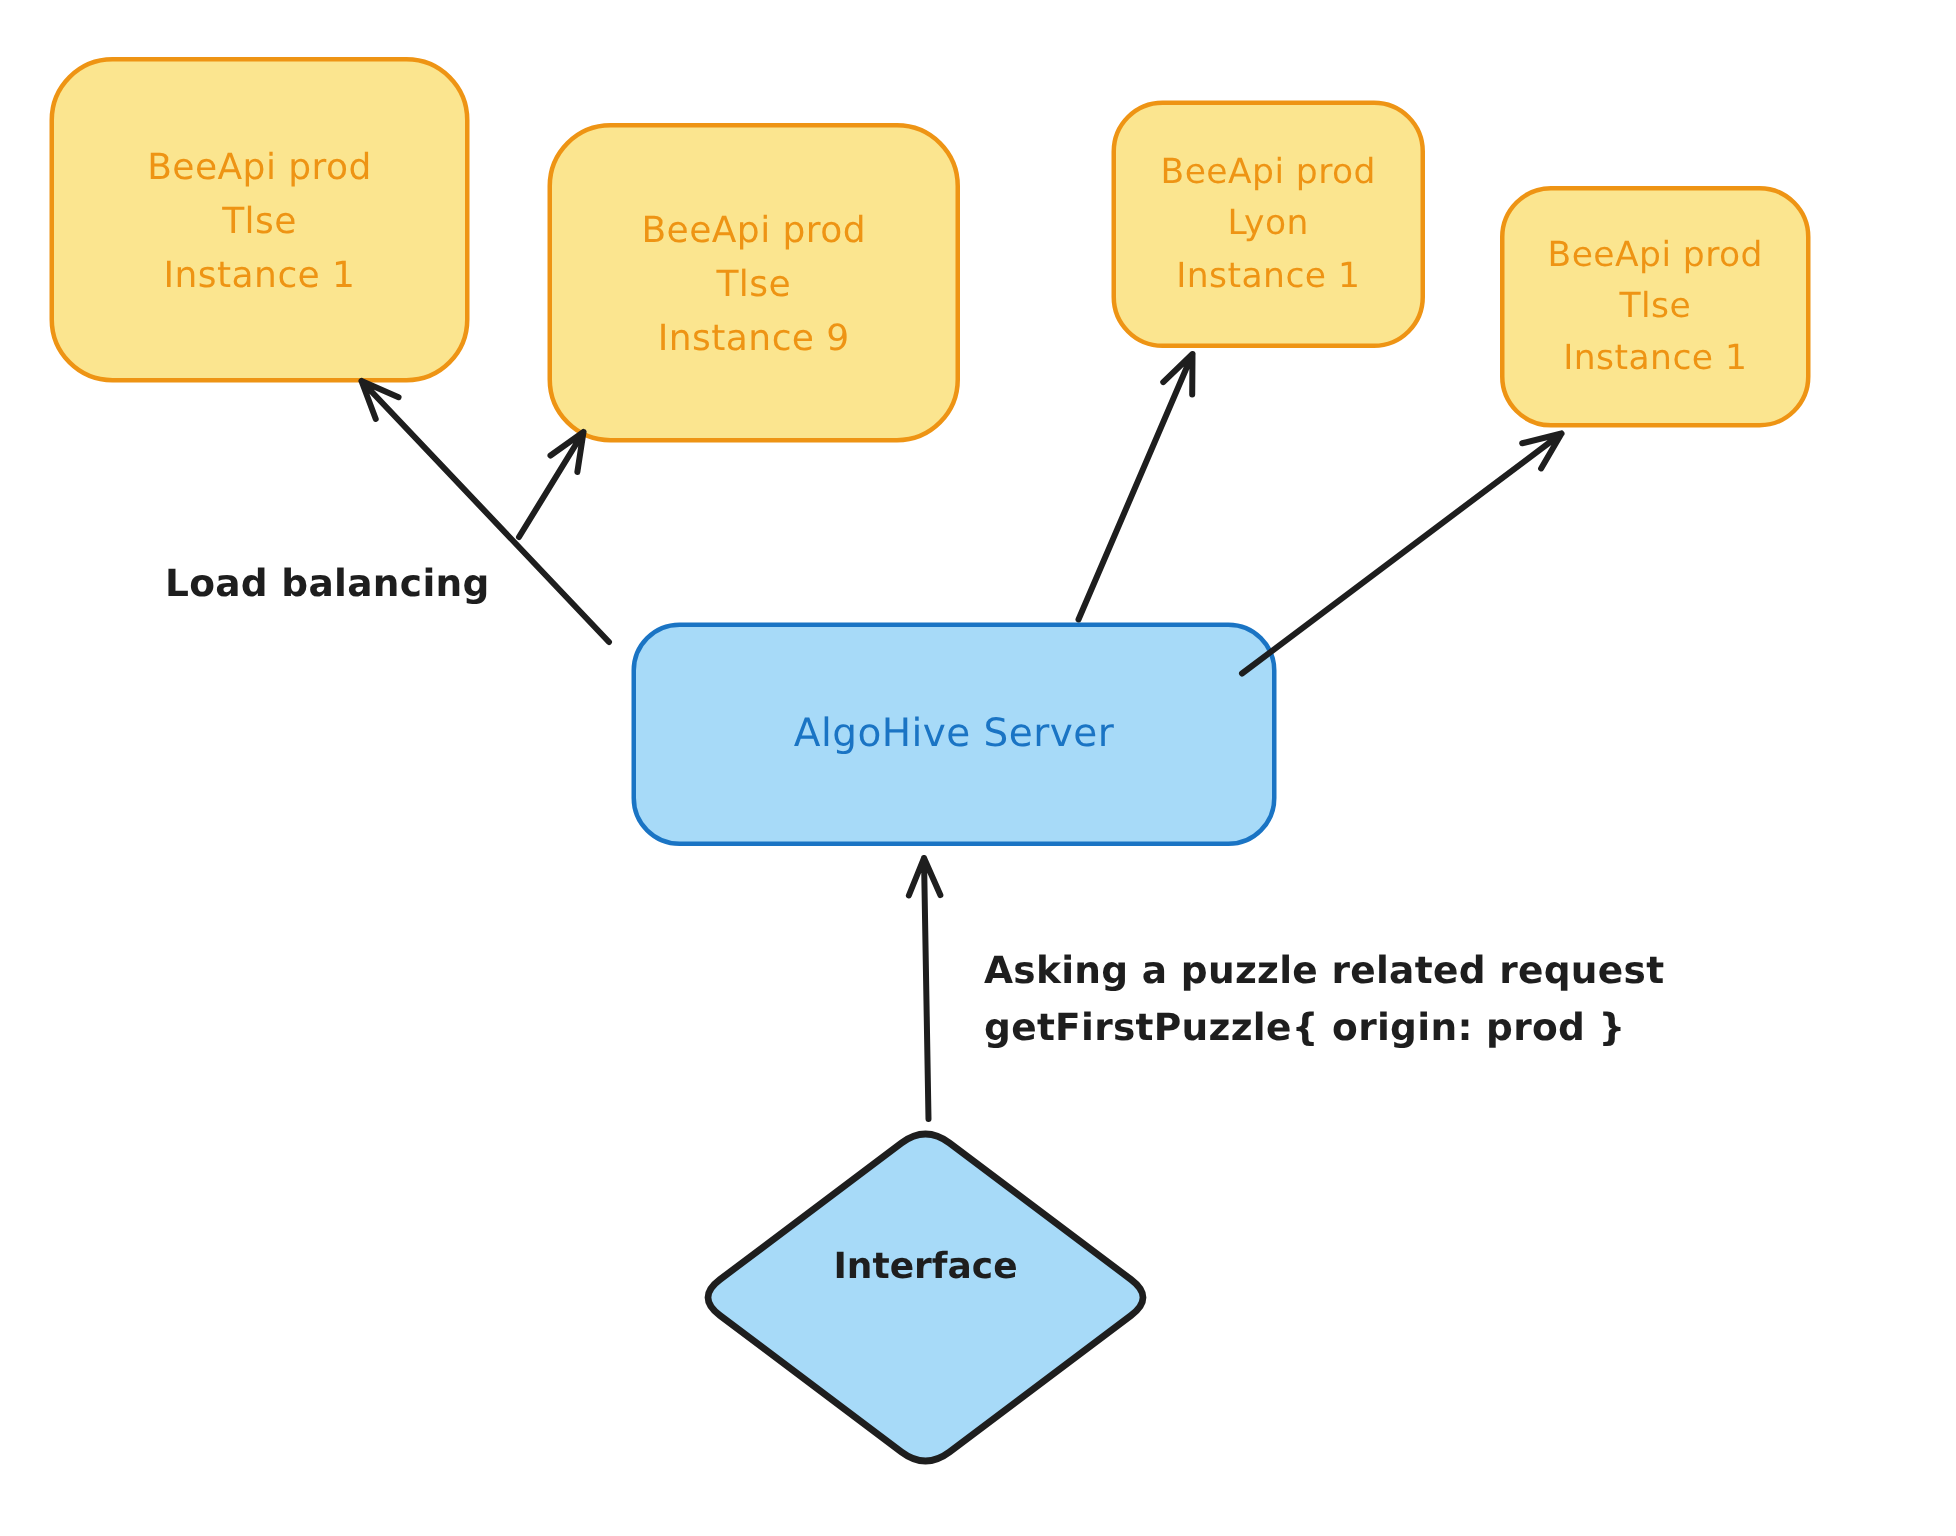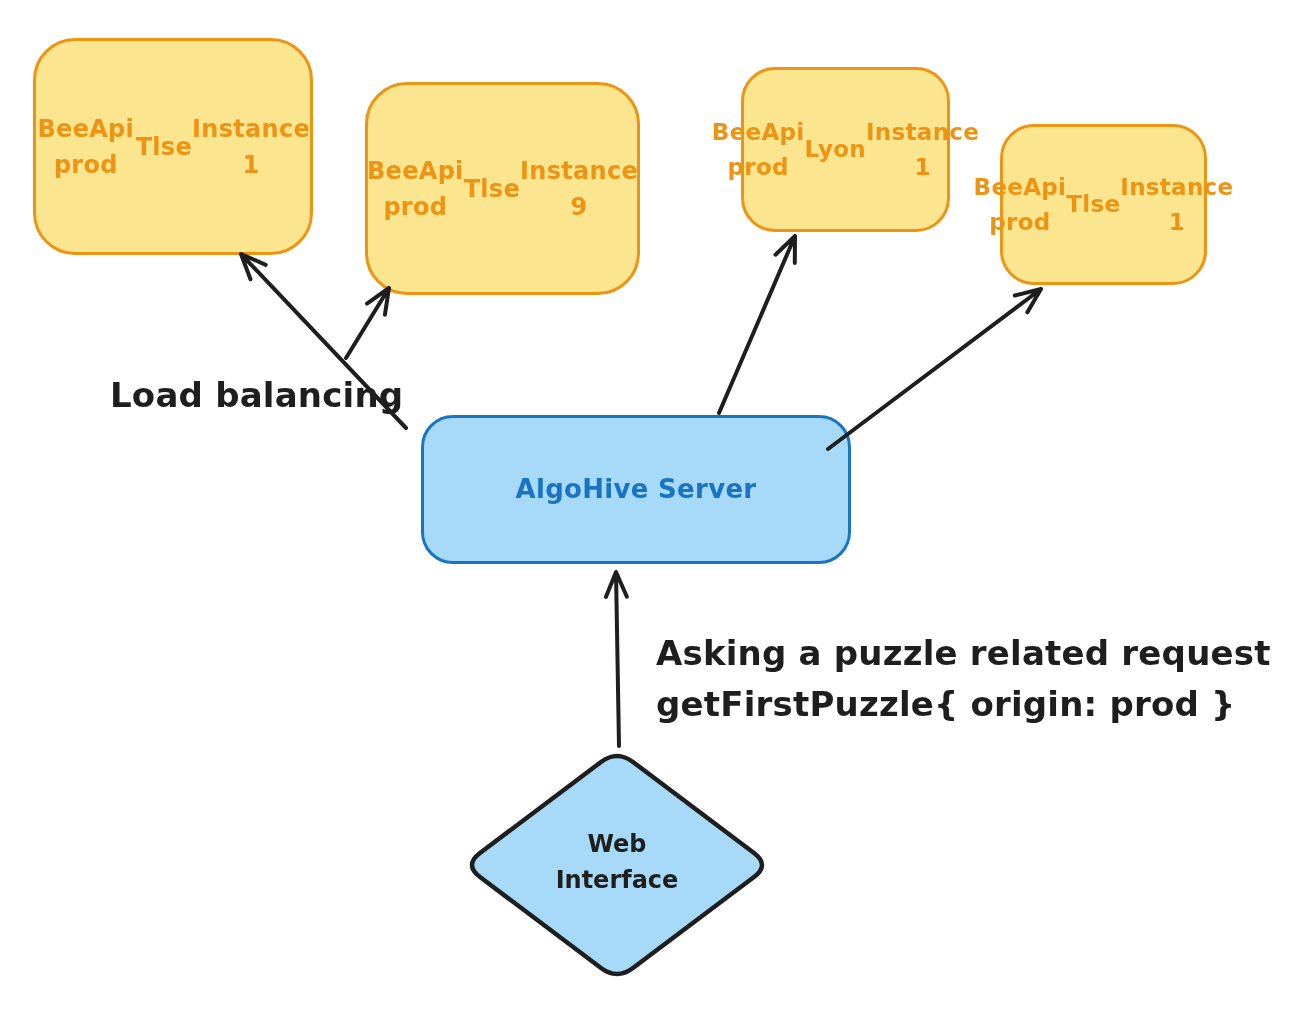--- a/index.html
+++ b/index.html
@@ -4,22 +4,22 @@
 <style>
   html,body{margin:0;padding:0;}
   body{
     width:1304px;height:1024px;position:relative;overflow:hidden;
     background:#ffffff;
     font-family:"DejaVu Sans", sans-serif;
   }
   .canvas{position:absolute;inset:0;}
   .node{
     position:absolute;box-sizing:border-box;
-    display:flex;flex-direction:row;justify-content:center;align-items:center;
-    text-align:center;font-weight:700;letter-spacing:0.3px;
+    display:flex;flex-direction:column;justify-content:center;align-items:center;
+    text-align:center;font-weight:400;letter-spacing:0.3px;
   }
   .node .nl{line-height:1.5;}
   .yellow{
     background:var(--yellow-fill,#fbe58f);
     border:3.5px solid var(--orange,#ee9414);
     color:var(--orange,#ee9414);
     font-size:24px;
   }
   .r-big{border-radius:42px;}
   .r-mid{border-radius:34px;}
@@ -30,21 +30,21 @@
     border-radius:32px;
     font-size:26px;
     margin-left:28px;
   }
   .diamond-label{
     position:absolute;color:var(--ink,#1e1e1e);
     font-weight:600;font-size:24px;line-height:1.5;text-align:center;
   }
   .note{
     position:absolute;color:var(--ink,#1e1e1e);
-    font-weight:600;font-size:34px;line-height:1.5;letter-spacing:0.2px;
+    font-weight:600;font-size:25px;line-height:1.5;letter-spacing:0.2px;
     white-space:nowrap;
   }
   #edge-layer{position:absolute;inset:0;pointer-events:none;}
 </style>
 </head>
 <body style="--ink: #1e1e1e; --yellow-fill: #fbe58f; --orange: #ee9414; --blue-fill: #a7daf8; --blue-stroke: #1a74c4; --background: #ffffff;">
 
 <div class="canvas">
 
   <div class="node yellow r-big" style="left:33px;top:38px;width:280px;height:217px;">
@@ -86,17 +86,16 @@
   <svg id="edge-layer" width="1304" height="1024" viewBox="0 0 1304 1024">
       <path d="M633,762 L754,853 Q770,865 754,877 L633,968 Q617,980 601,968 L480,877 Q464,865 480,853 L601,762 Q617,750 633,762 Z" fill="#a7daf8" stroke="#1e1e1e" stroke-width="4.5" stroke-linejoin="round"></path>
       <path d="M406,428 L241,254 M265.7,264.8 L241,254 L250.5,279.3" fill="none" stroke="#1e1e1e" stroke-width="4" stroke-linecap="round" stroke-linejoin="round"></path>
       <path d="M346,358 L389,288 M384.9,314.7 L389,288 L367.0,303.7" fill="none" stroke="#1e1e1e" stroke-width="4" stroke-linecap="round" stroke-linejoin="round"></path>
       <path d="M719,413 L795,236 M794.8,263.0 L795,236 L775.5,254.7" fill="none" stroke="#1e1e1e" stroke-width="4" stroke-linecap="round" stroke-linejoin="round"></path>
       <path d="M828,449 L1041,289 M1027.4,312.3 L1041,289 L1014.8,295.5" fill="none" stroke="#1e1e1e" stroke-width="4" stroke-linecap="round" stroke-linejoin="round"></path>
       <path d="M619,746 L616,572 M626.9,596.7 L616,572 L605.9,597.0" fill="none" stroke="#1e1e1e" stroke-width="4" stroke-linecap="round" stroke-linejoin="round"></path>
     </svg>
 
   <div class="diamond-label" style="left:517px;top:826px;width:200px;">
-    <div>Web</div>
     <div>Interface</div>
   </div>
 
 </div>
 
 </body></html>

